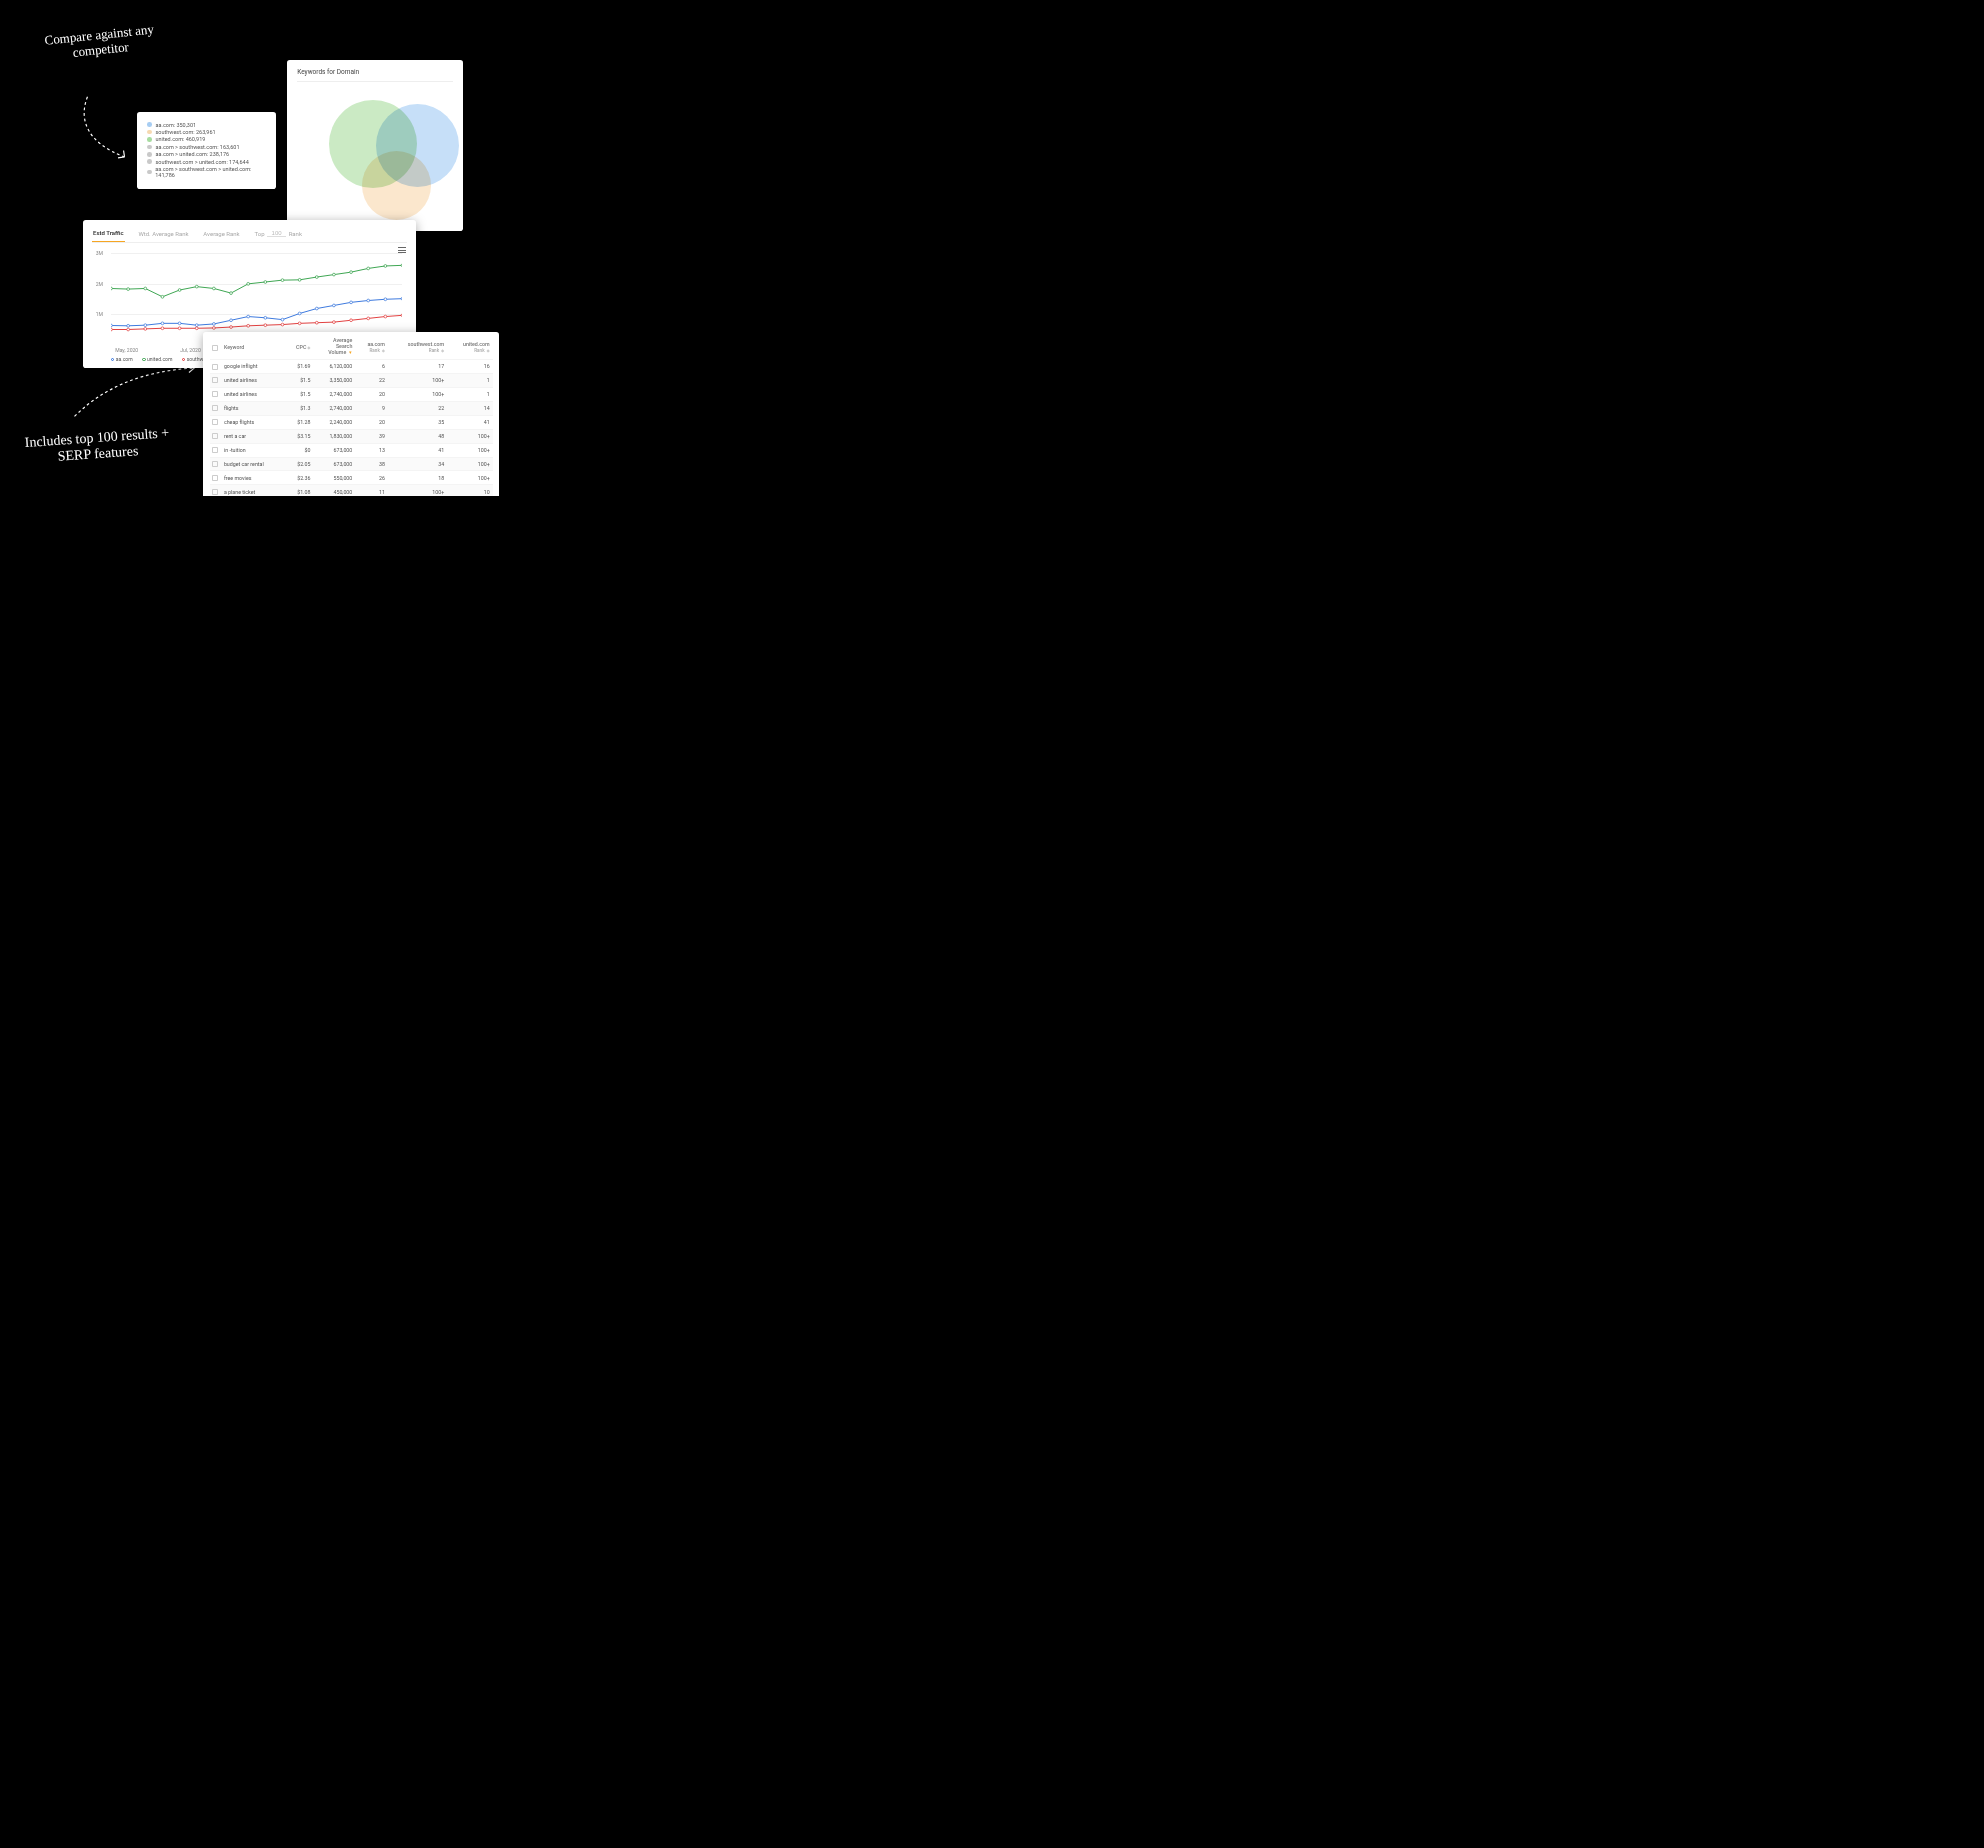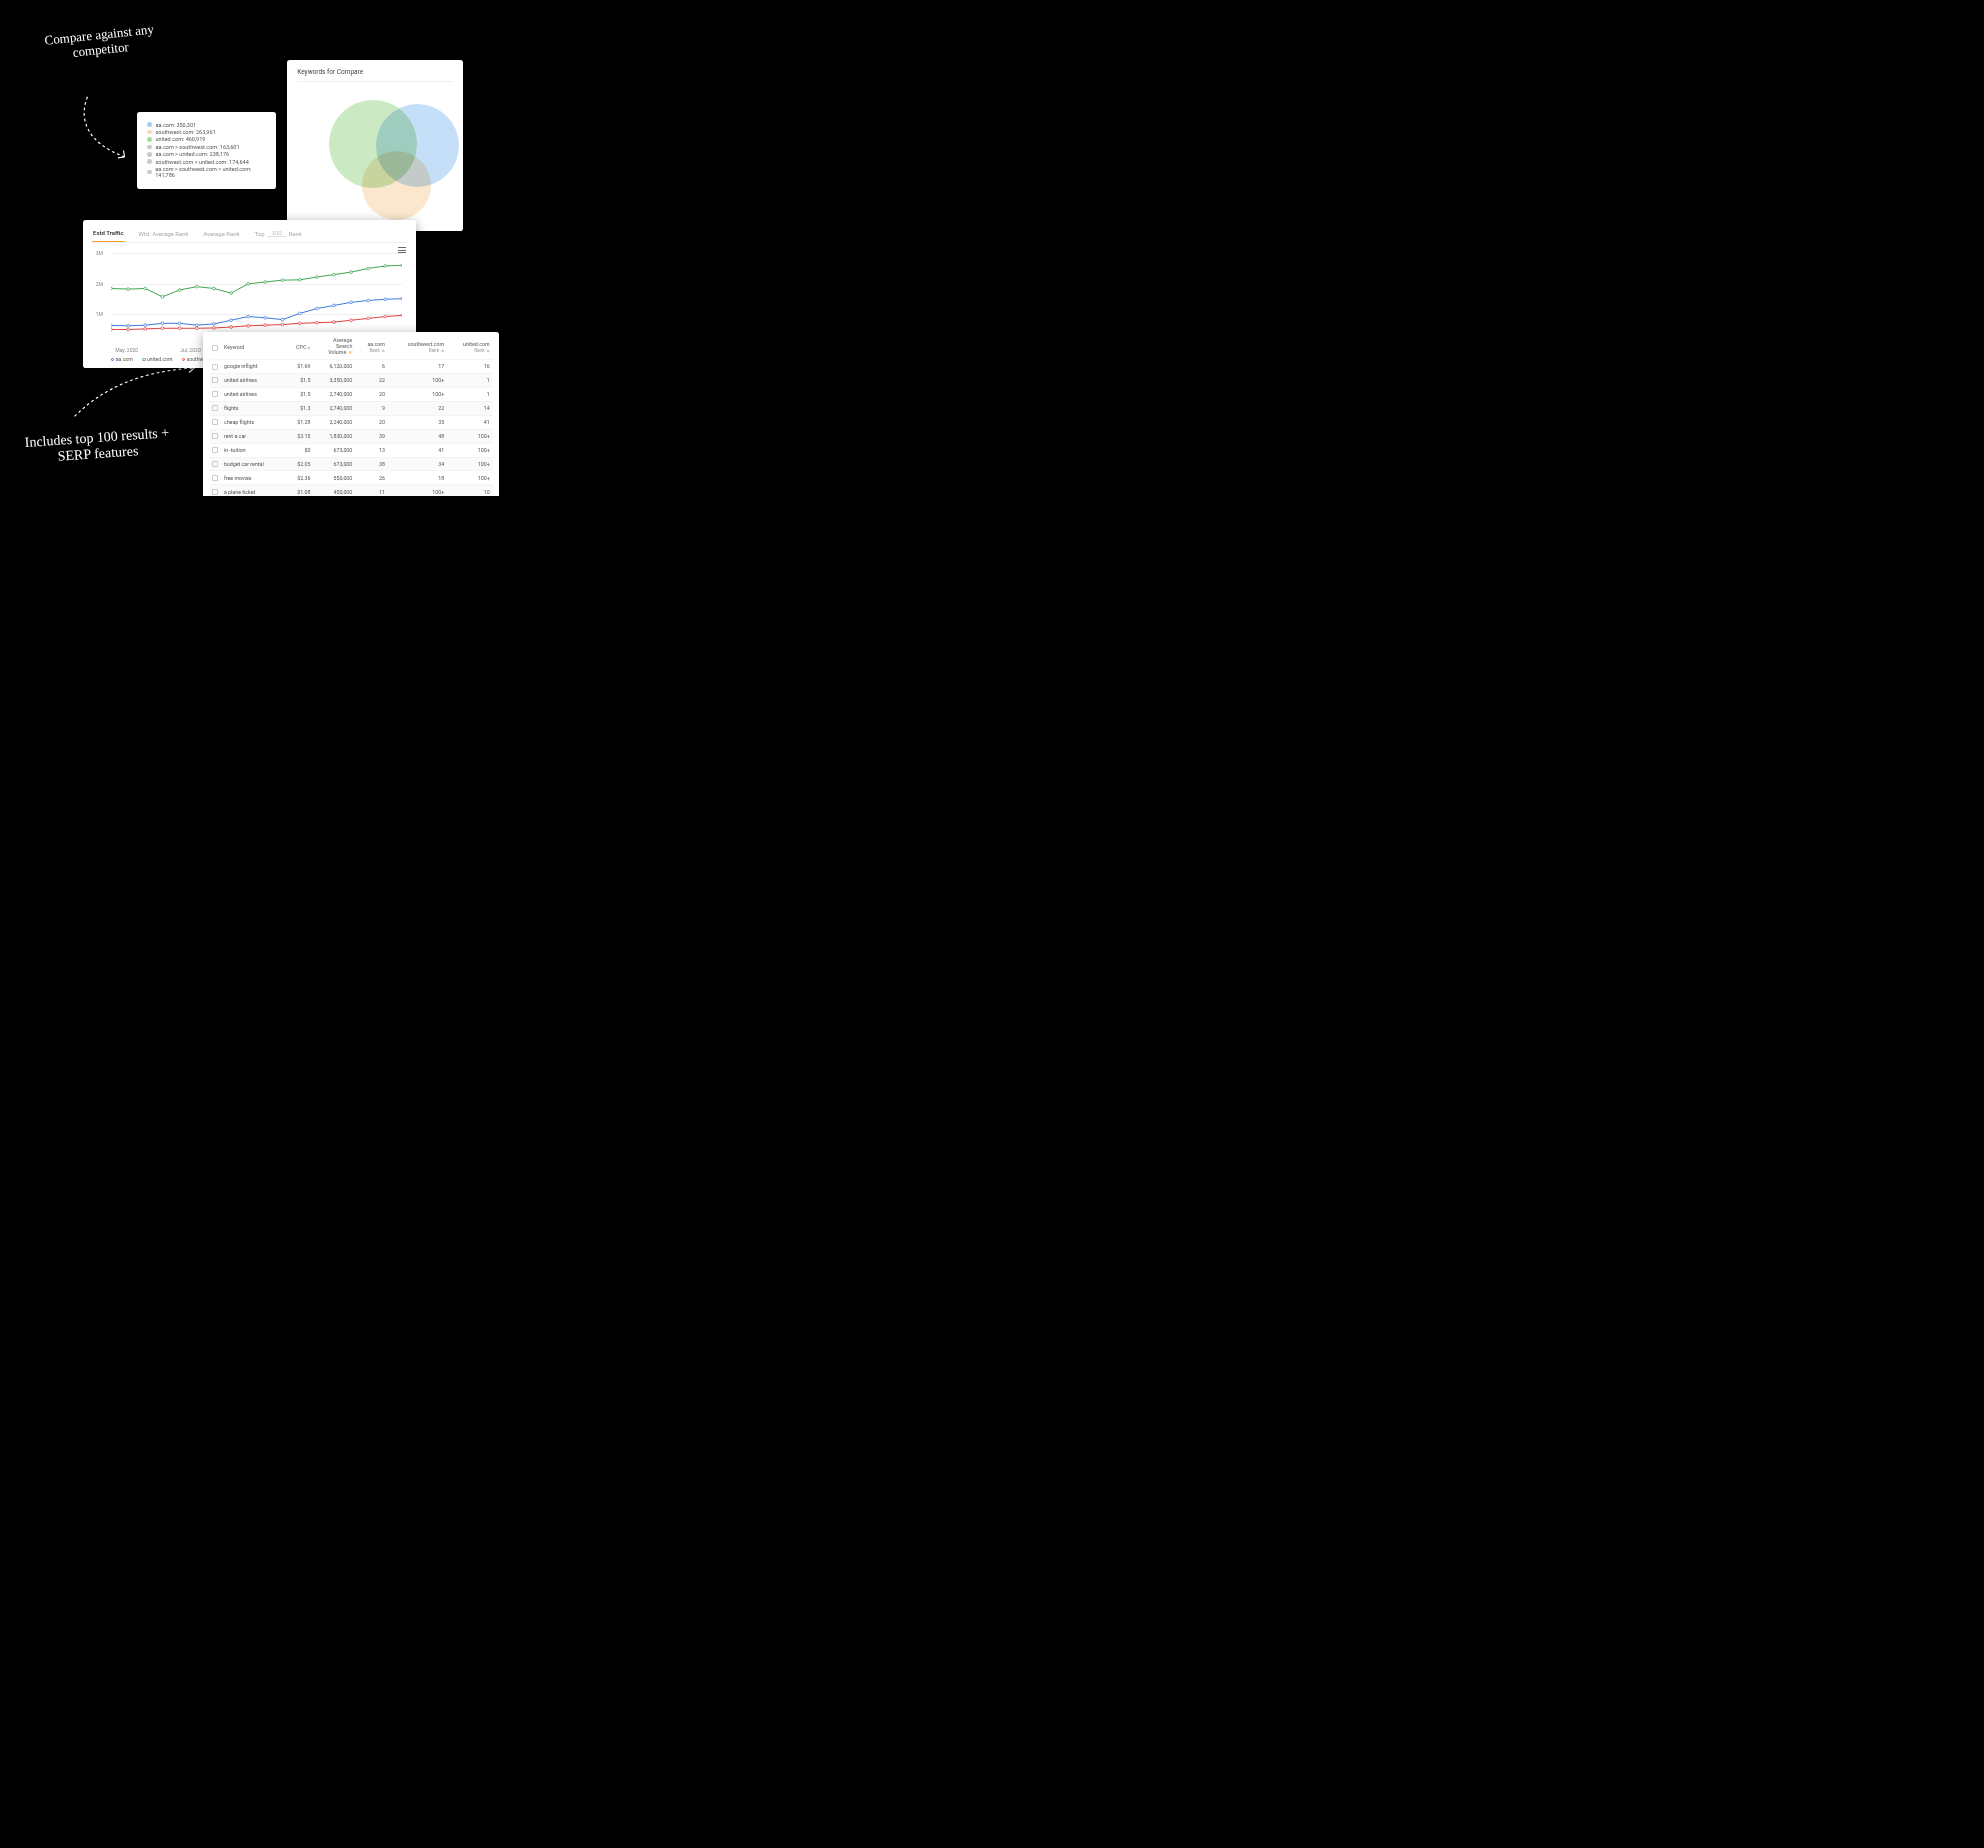--- a/index.html
+++ b/index.html
@@ -111,21 +111,21 @@
         <span>southwest.com &gt; united.com: 174,644</span>
       </div>
       <div class="legend-row">
         <span class="dot" style="background:#c9c9c9"></span>
         <span>aa.com &gt; southwest.com &gt; united.com: 141,786</span>
       </div>
     </div>
 </div>
 
 <div class="card" id="venn-card">
-  <div class="title">Keywords for Compare</div>
+  <div class="title">Keywords for Domain</div>
   <div class="venn">
     <div class="circle c-green"></div>
     <div class="circle c-blue"></div>
     <div class="circle c-orange"></div>
   </div>
 </div>
 
 <div class="card" id="chart-card">
   <div class="tabs">
     <div class="tab active">Estd Traffic</div>

